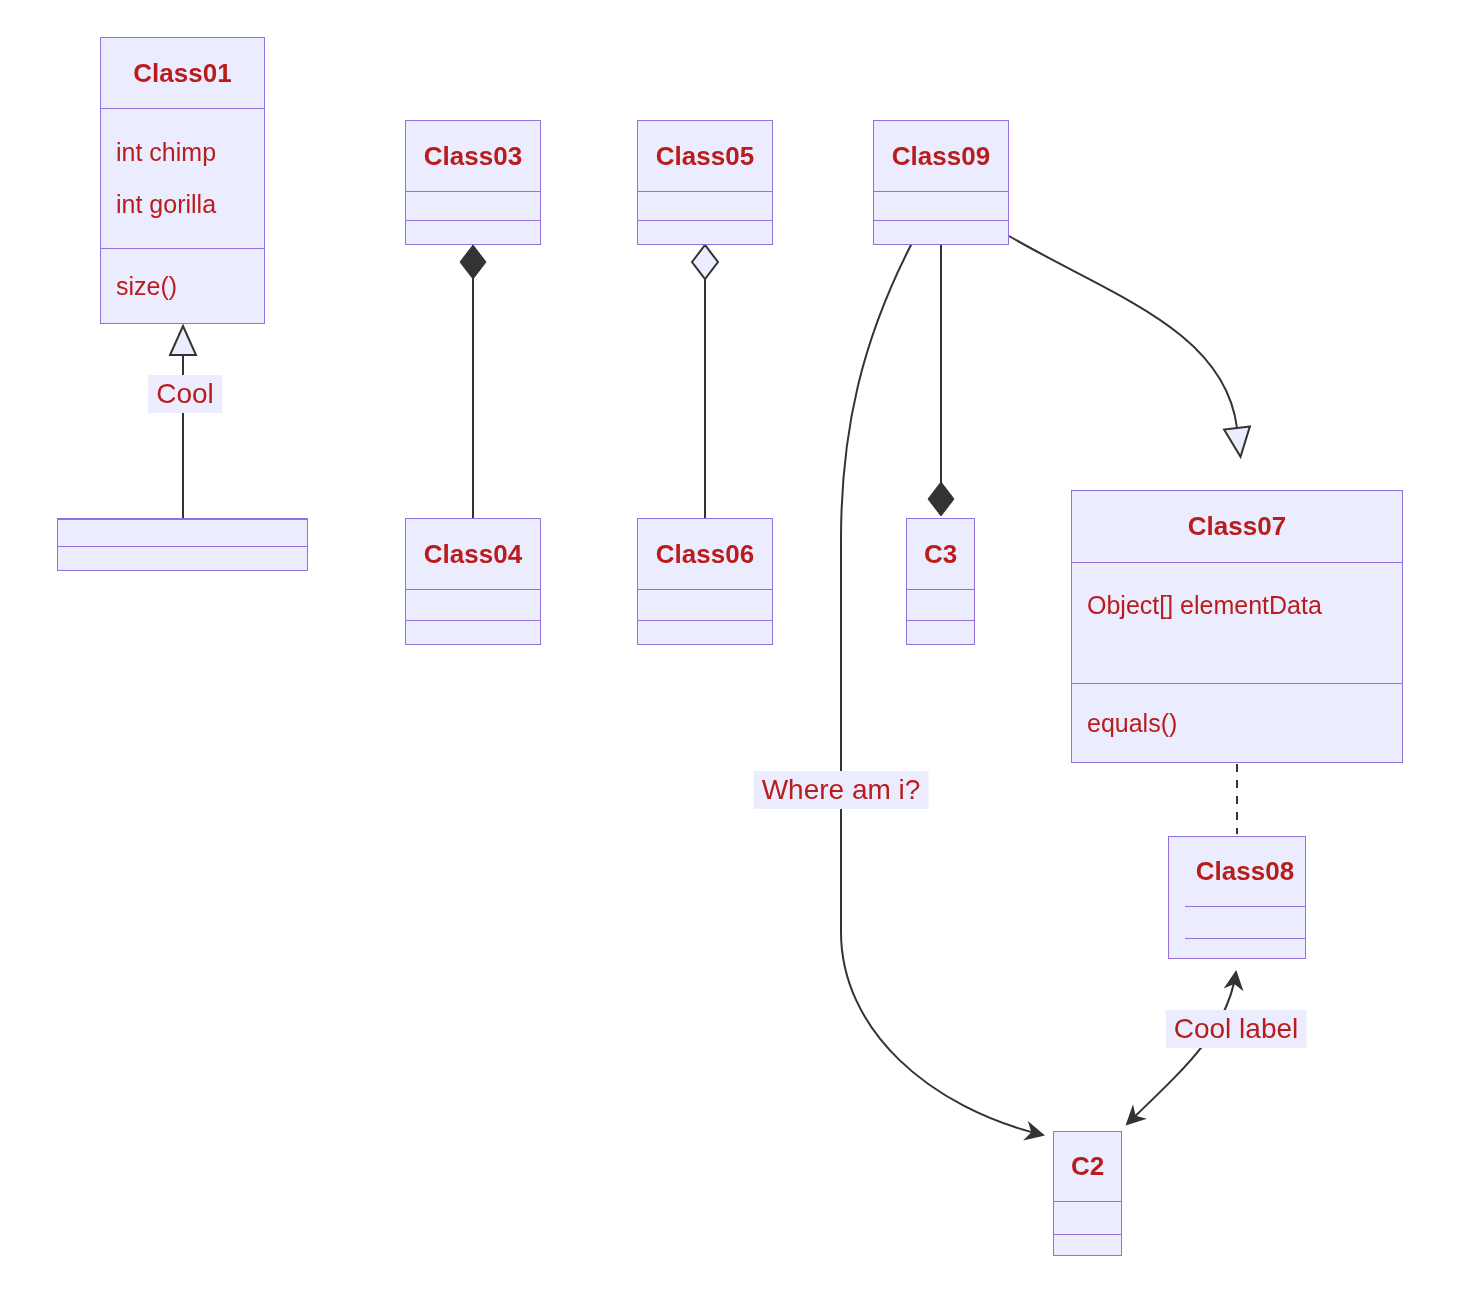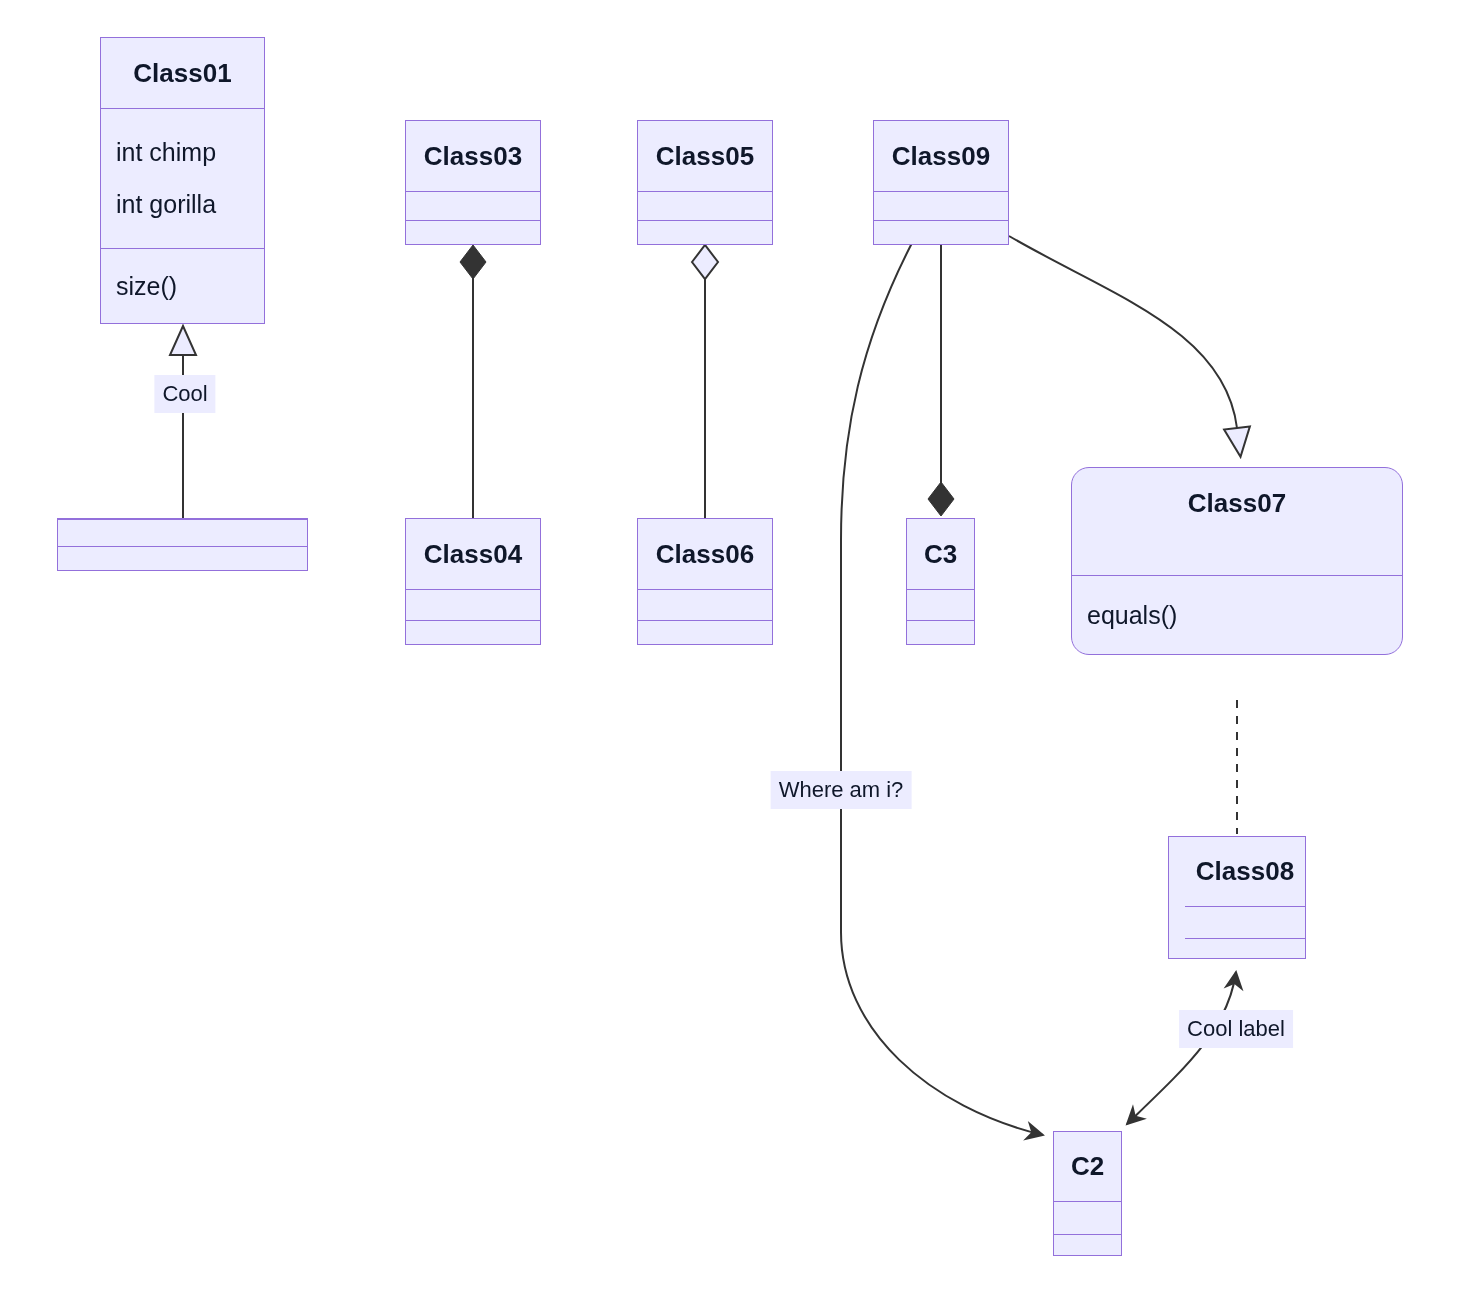--- a/index.html
+++ b/index.html
@@ -1,20 +1,20 @@
 <!DOCTYPE html>
 <html><head>
 <meta charset="utf-8">
 <style>
   html,body{margin:0;padding:0;background:#ffffff;}
   #canvas{
     position:relative;
     width:1472px;height:1292px;
     font-family:"Liberation Sans", sans-serif;
-    color:#0f172a;
+    color:#b91c1c;
     overflow:hidden;
     background:#ffffff;
   }
   #edges{position:absolute;left:0;top:0;width:1472px;height:1292px;pointer-events:none;}
   .uml-box{
     position:absolute;
     background:#ECECFF;
     border:1.6px solid #9370DB;
     box-sizing:border-box;
   }
@@ -33,21 +33,21 @@
     display:flex;align-items:center;
     padding-left:15px;
     font-size:25px;
     white-space:nowrap;
   }
   .edge-label{
     position:absolute;
     transform:translate(-50%,-50%);
     background:#ECECFF;
     padding:2px 8px;
-    font-size:22px;
+    font-size:28px;
     white-space:nowrap;
     line-height:34px;
   }
 </style>
 </head>
 <body>
 
 <div id="canvas">
 
   <svg id="edges" width="1472" height="1292" viewBox="0 0 1472 1292">
@@ -132,22 +132,25 @@
     <div class="uml-sec" style="height:29px;"></div>
     <div class="uml-sec" style="height:24px;"></div>
   </div>
 
   <div class="uml-box" style="left:906px;top:518px;width:69px;">
     <div class="uml-title" style="height:70px;">C3</div>
     <div class="uml-sec" style="height:31px;"></div>
     <div class="uml-sec" style="height:24px;"></div>
   </div>
 
-  <div class="uml-box" style="left:1071px;top:467px;width:332px;border-radius:18px;">
+  <div class="uml-box" style="left:1071px;top:490px;width:332px;">
     <div class="uml-title" style="height:71px;">Class07</div>
+    <div class="uml-sec" style="height:85px;">
+      <div class="uml-row">Object[] elementData</div>
+    </div>
     <div class="uml-sec" style="height:79px;margin-top:36px;">
       <div class="uml-row">equals()</div>
     </div>
   </div>
 
   <div class="uml-box" style="left:1168px;top:836px;width:138px;padding-left:16px;">
     <div class="uml-title" style="height:69px;">Class08</div>
     <div class="uml-sec" style="height:32px;"></div>
     <div class="uml-sec" style="height:20px;"></div>
   </div>

